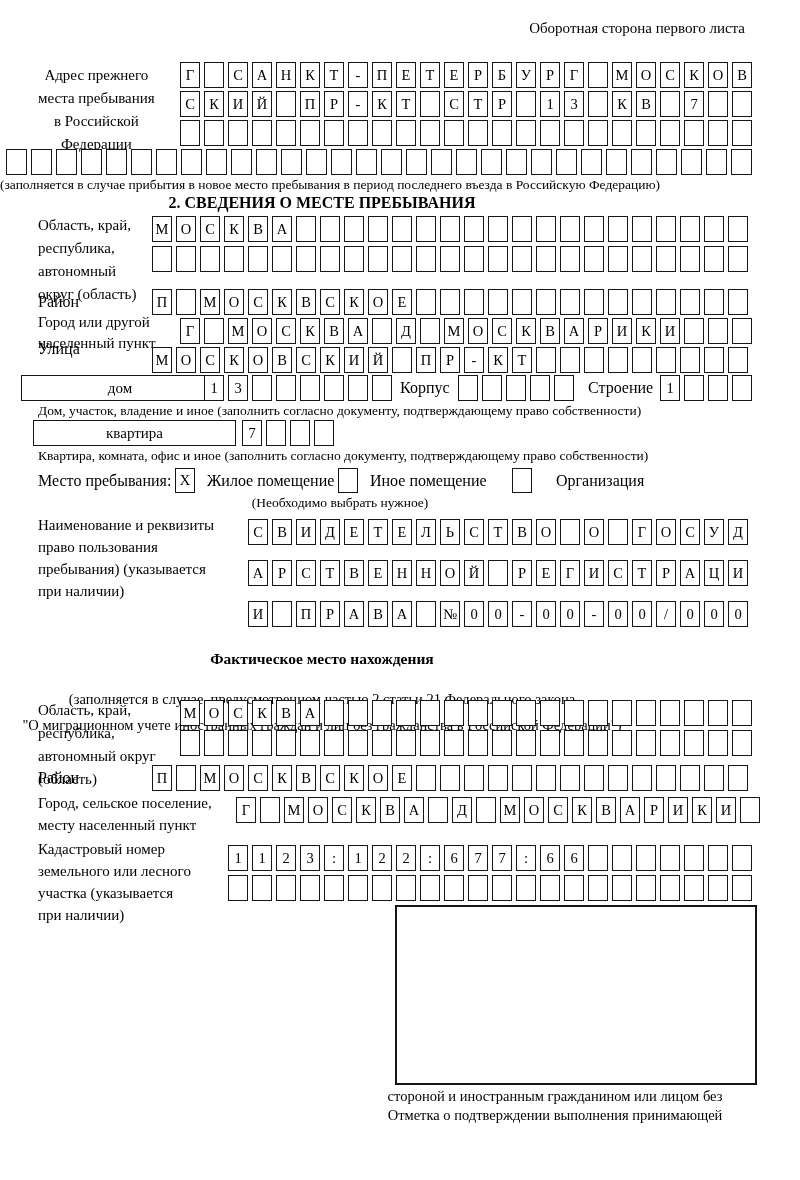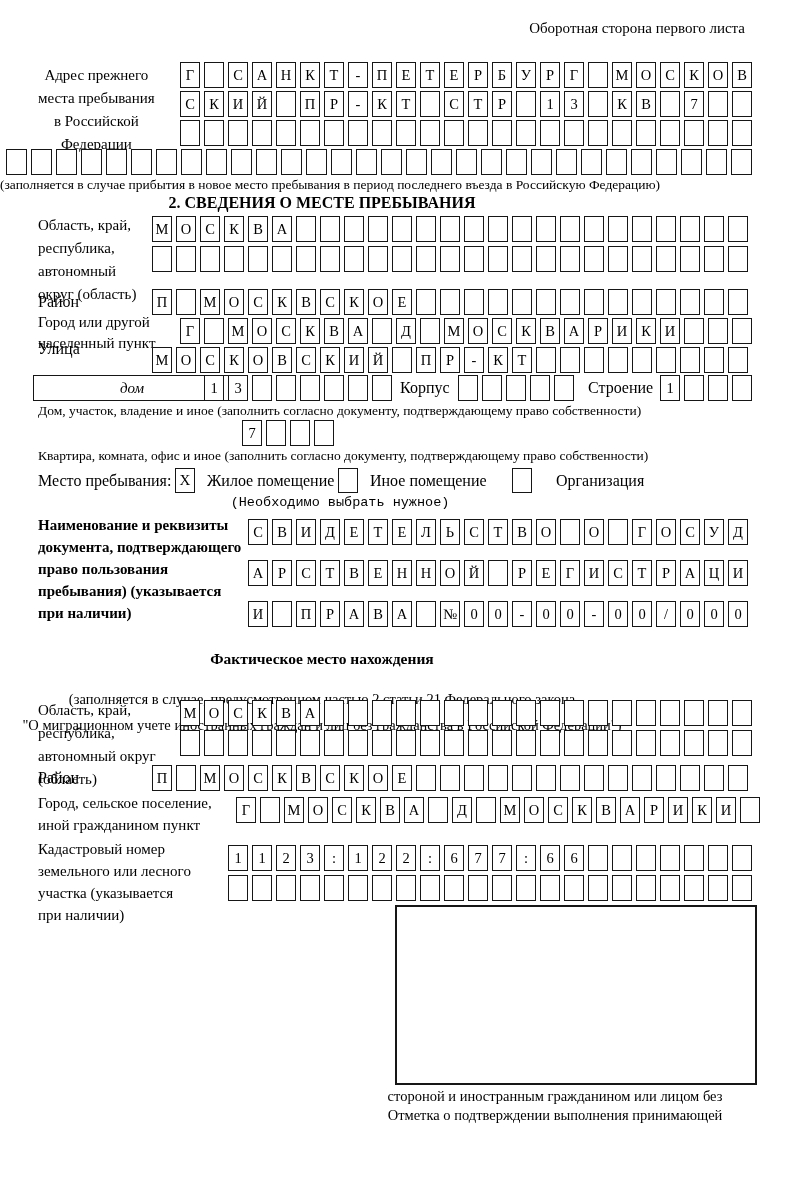--- a/index.html
+++ b/index.html
@@ -294,21 +294,21 @@
       <div class="cell"></div>
       <div class="cell"></div>
       <div class="cell"></div>
       <div class="cell"></div>
       <div class="cell"></div>
       <div class="cell"></div>
       <div class="cell"></div>
       <div class="cell"></div>
     </div>
 
-  <div class="namedbox" style="left:33px;top:375px;width:198px;font-style:italic;">дом</div>
+  <div class="namedbox" style="left:21px;top:375px;width:198px;">дом</div>
   <div class="row" style="left:204px;top:375px;">
       <div class="cell">1</div>
       <div class="cell">3</div>
       <div class="cell"></div>
       <div class="cell"></div>
       <div class="cell"></div>
       <div class="cell"></div>
       <div class="cell"></div>
       <div class="cell"></div>
     </div>
@@ -322,40 +322,40 @@
     </div>
   <div class="inline-lbl" style="left:588px;top:379px;">Строение</div>
   <div class="row" style="left:660px;top:375px;">
       <div class="cell">1</div>
       <div class="cell"></div>
       <div class="cell"></div>
       <div class="cell"></div>
     </div>
   <div class="cap" style="left:38px;top:403px;">Дом, участок, владение и иное (заполнить согласно документу, подтверждающему право собственности)</div>
 
+  <div class="namedbox" style="left:33px;top:420px;width:203px;">квартира</div>
   <div class="row" style="left:242px;top:420px;">
       <div class="cell">7</div>
       <div class="cell"></div>
       <div class="cell"></div>
       <div class="cell"></div>
     </div>
   <div class="cap" style="left:38px;top:448px;">Квартира, комната, офис и иное (заполнить согласно документу, подтверждающему право собственности)</div>
 
   <div class="inline-lbl" style="left:38px;top:472px;">Место пребывания:</div>
   <div class="chk" style="left:175px;top:468px;">X</div>
   <div class="inline-lbl" style="left:207px;top:472px;">Жилое помещение</div>
   <div class="chk" style="left:338px;top:468px;"></div>
   <div class="inline-lbl" style="left:370px;top:472px;">Иное помещение</div>
   <div class="chk" style="left:512px;top:468px;"></div>
   <div class="inline-lbl" style="left:556px;top:472px;">Организация</div>
-  <div class="cap" style="left:180px;top:495px;width:320px;text-align:center;white-space:normal;font-family:Liberation Mono, monospace;">(Необходимо выбрать нужное)</div>
-
-  <div class="lbl" style="left:38px;top:514px;line-height:22px;font-weight:bold;">
+  <div class="cap" style="left:180px;top:495px;width:320px;text-align:center;white-space:normal;">(Необходимо выбрать нужное)</div>
+
+  <div class="lbl" style="left:38px;top:514px;line-height:22px;">
       <div>Наименование и реквизиты</div>
-      <div>документа, подтверждающего</div>
       <div>право пользования</div>
       <div>пребывания) (указывается</div>
       <div>при наличии)</div>
     </div>
   <div class="row" style="left:248px;top:519px;">
       <div class="cell">С</div>
       <div class="cell">В</div>
       <div class="cell">И</div>
       <div class="cell">Д</div>
       <div class="cell">Е</div>
@@ -512,21 +512,21 @@
       <div class="cell"></div>
       <div class="cell"></div>
       <div class="cell"></div>
       <div class="cell"></div>
       <div class="cell"></div>
       <div class="cell"></div>
     </div>
 
   <div class="lbl" style="left:38px;top:792px;line-height:22px;">
       <div>Город, сельское поселение,</div>
-      <div>иной гражданином пункт</div>
+      <div>месту населенный пункт</div>
     </div>
   <div class="row" style="left:236px;top:797px;">
       <div class="cell">Г</div>
       <div class="cell"></div>
       <div class="cell">М</div>
       <div class="cell">О</div>
       <div class="cell">С</div>
       <div class="cell">К</div>
       <div class="cell">В</div>
       <div class="cell">А</div>

